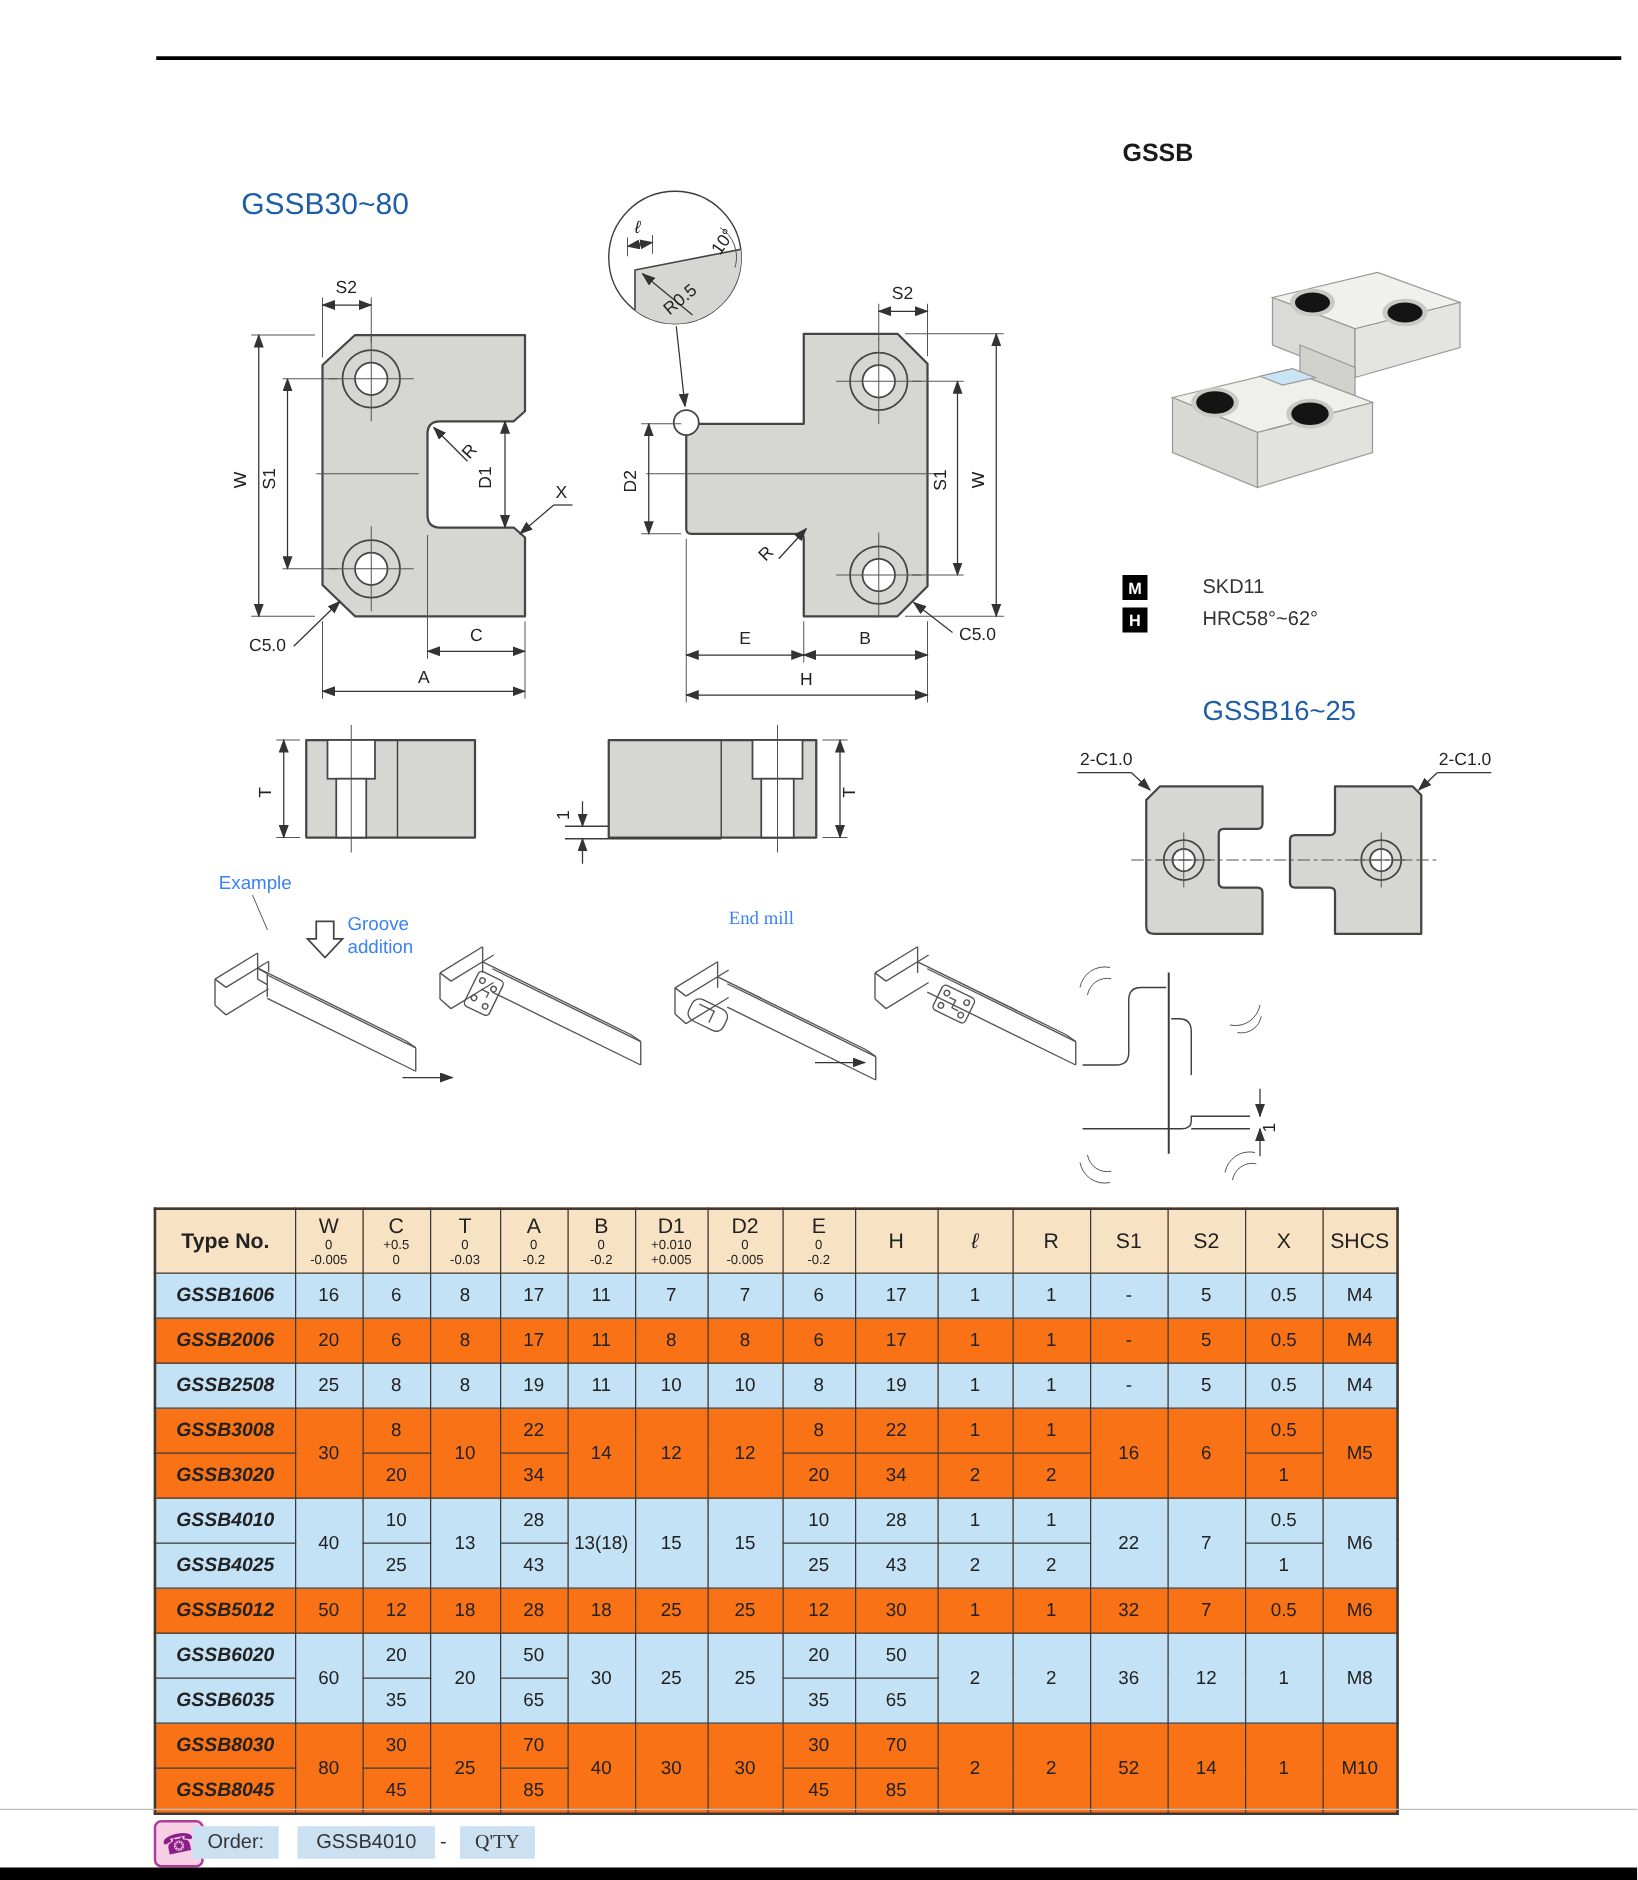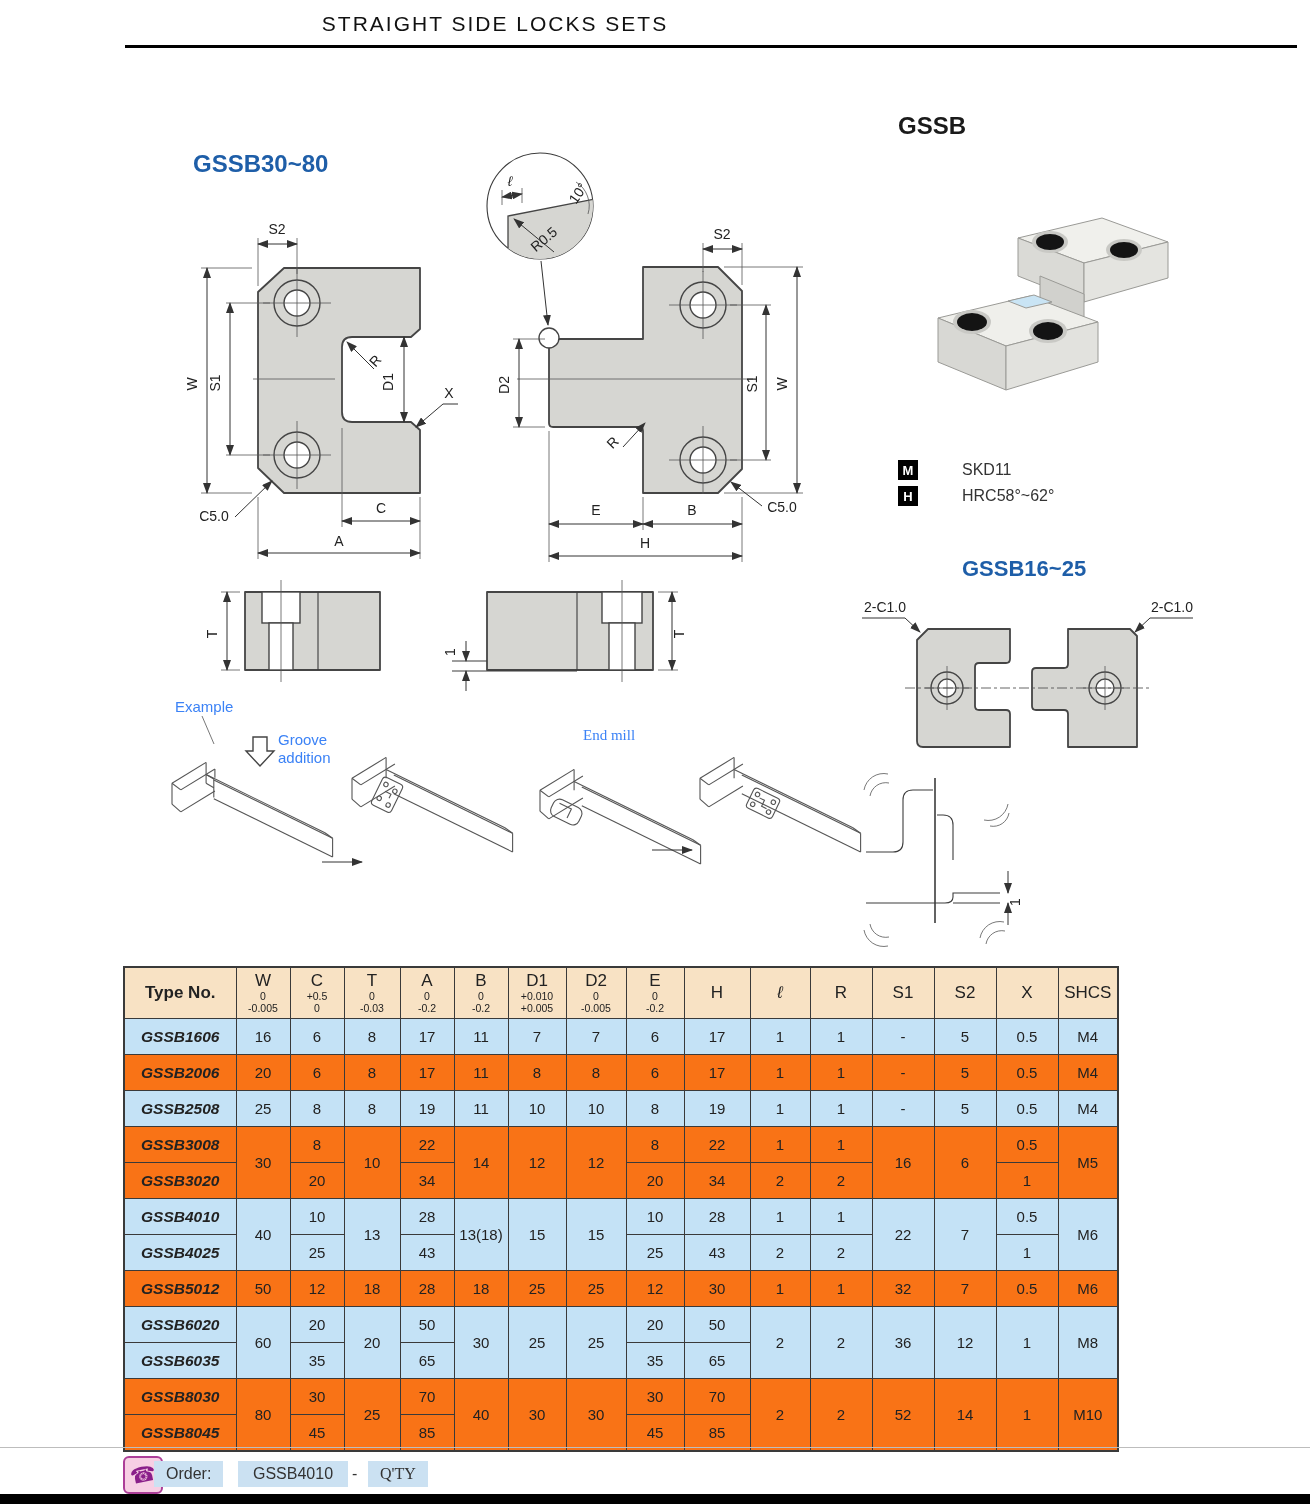--- a/index.html
+++ b/index.html
@@ -3,24 +3,24 @@
 <meta charset="utf-8">
 <style>
   html,body{margin:0;padding:0;background:#fff;}
   .page{position:relative;width:1310px;height:1504px;background:#fff;overflow:hidden;
         font-family:"Liberation Sans",sans-serif;color:#222;}
   .abs{position:absolute;}
   
   .title{left:125px;top:12px;width:740px;text-align:center;font-size:21px;letter-spacing:2px;color:#111;}
   .title-rule{left:125px;top:45px;width:1172px;height:3px;background:#000;}
   
-  .hdr-blue{font-weight:700;color:#1E5EA8;text-align:right;}
+  .hdr-blue{font-weight:400;color:#1E5EA8;text-align:right;}
   .hdr-main{left:193px;top:150px;font-size:24px;}
   .hdr-small{left:962px;top:556px;font-size:22px;}
-  .hdr-gssb{left:898px;top:112px;font-size:24px;font-weight:600;color:#1a1a1a;}
+  .hdr-gssb{left:898px;top:112px;font-size:20px;font-weight:600;color:#1a1a1a;}
   
   .photo{left:898px;top:145px;width:308px;height:308px;background:#C9E4F4;}
   
   .specline{height:20px;font-size:16px;color:#333;display:flex;align-items:center;gap:44px;}
   .mk{display:inline-flex;width:20px;height:20px;background:#000;color:#fff;font-size:13px;
       font-weight:700;align-items:center;justify-content:center;}
   
   .exlabel{font-size:15px;color:#3b82f6;}
   .groove{width:100px;line-height:1.2;}
   
@@ -56,21 +56,20 @@
   .chip-order{left:154px;top:1461px;}
   .chip-part{left:238px;top:1461px;width:86px;text-align:center;}
   .sep{left:352px;top:1465px;font-size:16px;color:#333;}
   .chip-qty{left:368px;top:1461px;font-family:Liberation Serif, serif;}
 </style>
 </head>
 <body>
 
 <div class="page">
 
-  <div class="abs title">STRAIGHT SIDE LOCKS SETS</div>
   <div class="abs title-rule"></div>
 
   <svg class="abs draw" width="1310" height="960" viewBox="0 0 1310 960">
     <defs>
       <marker id="ar" markerWidth="11" markerHeight="8" refX="10" refY="4" orient="auto">
         <path d="M0,0 L11,4 L0,8 Z" fill="#333"></path>
         </marker>
       <marker id="as" markerWidth="11" markerHeight="8" refX="1" refY="4" orient="auto">
         <path d="M11,0 L0,4 L11,8 Z" fill="#333"></path>
         </marker>

